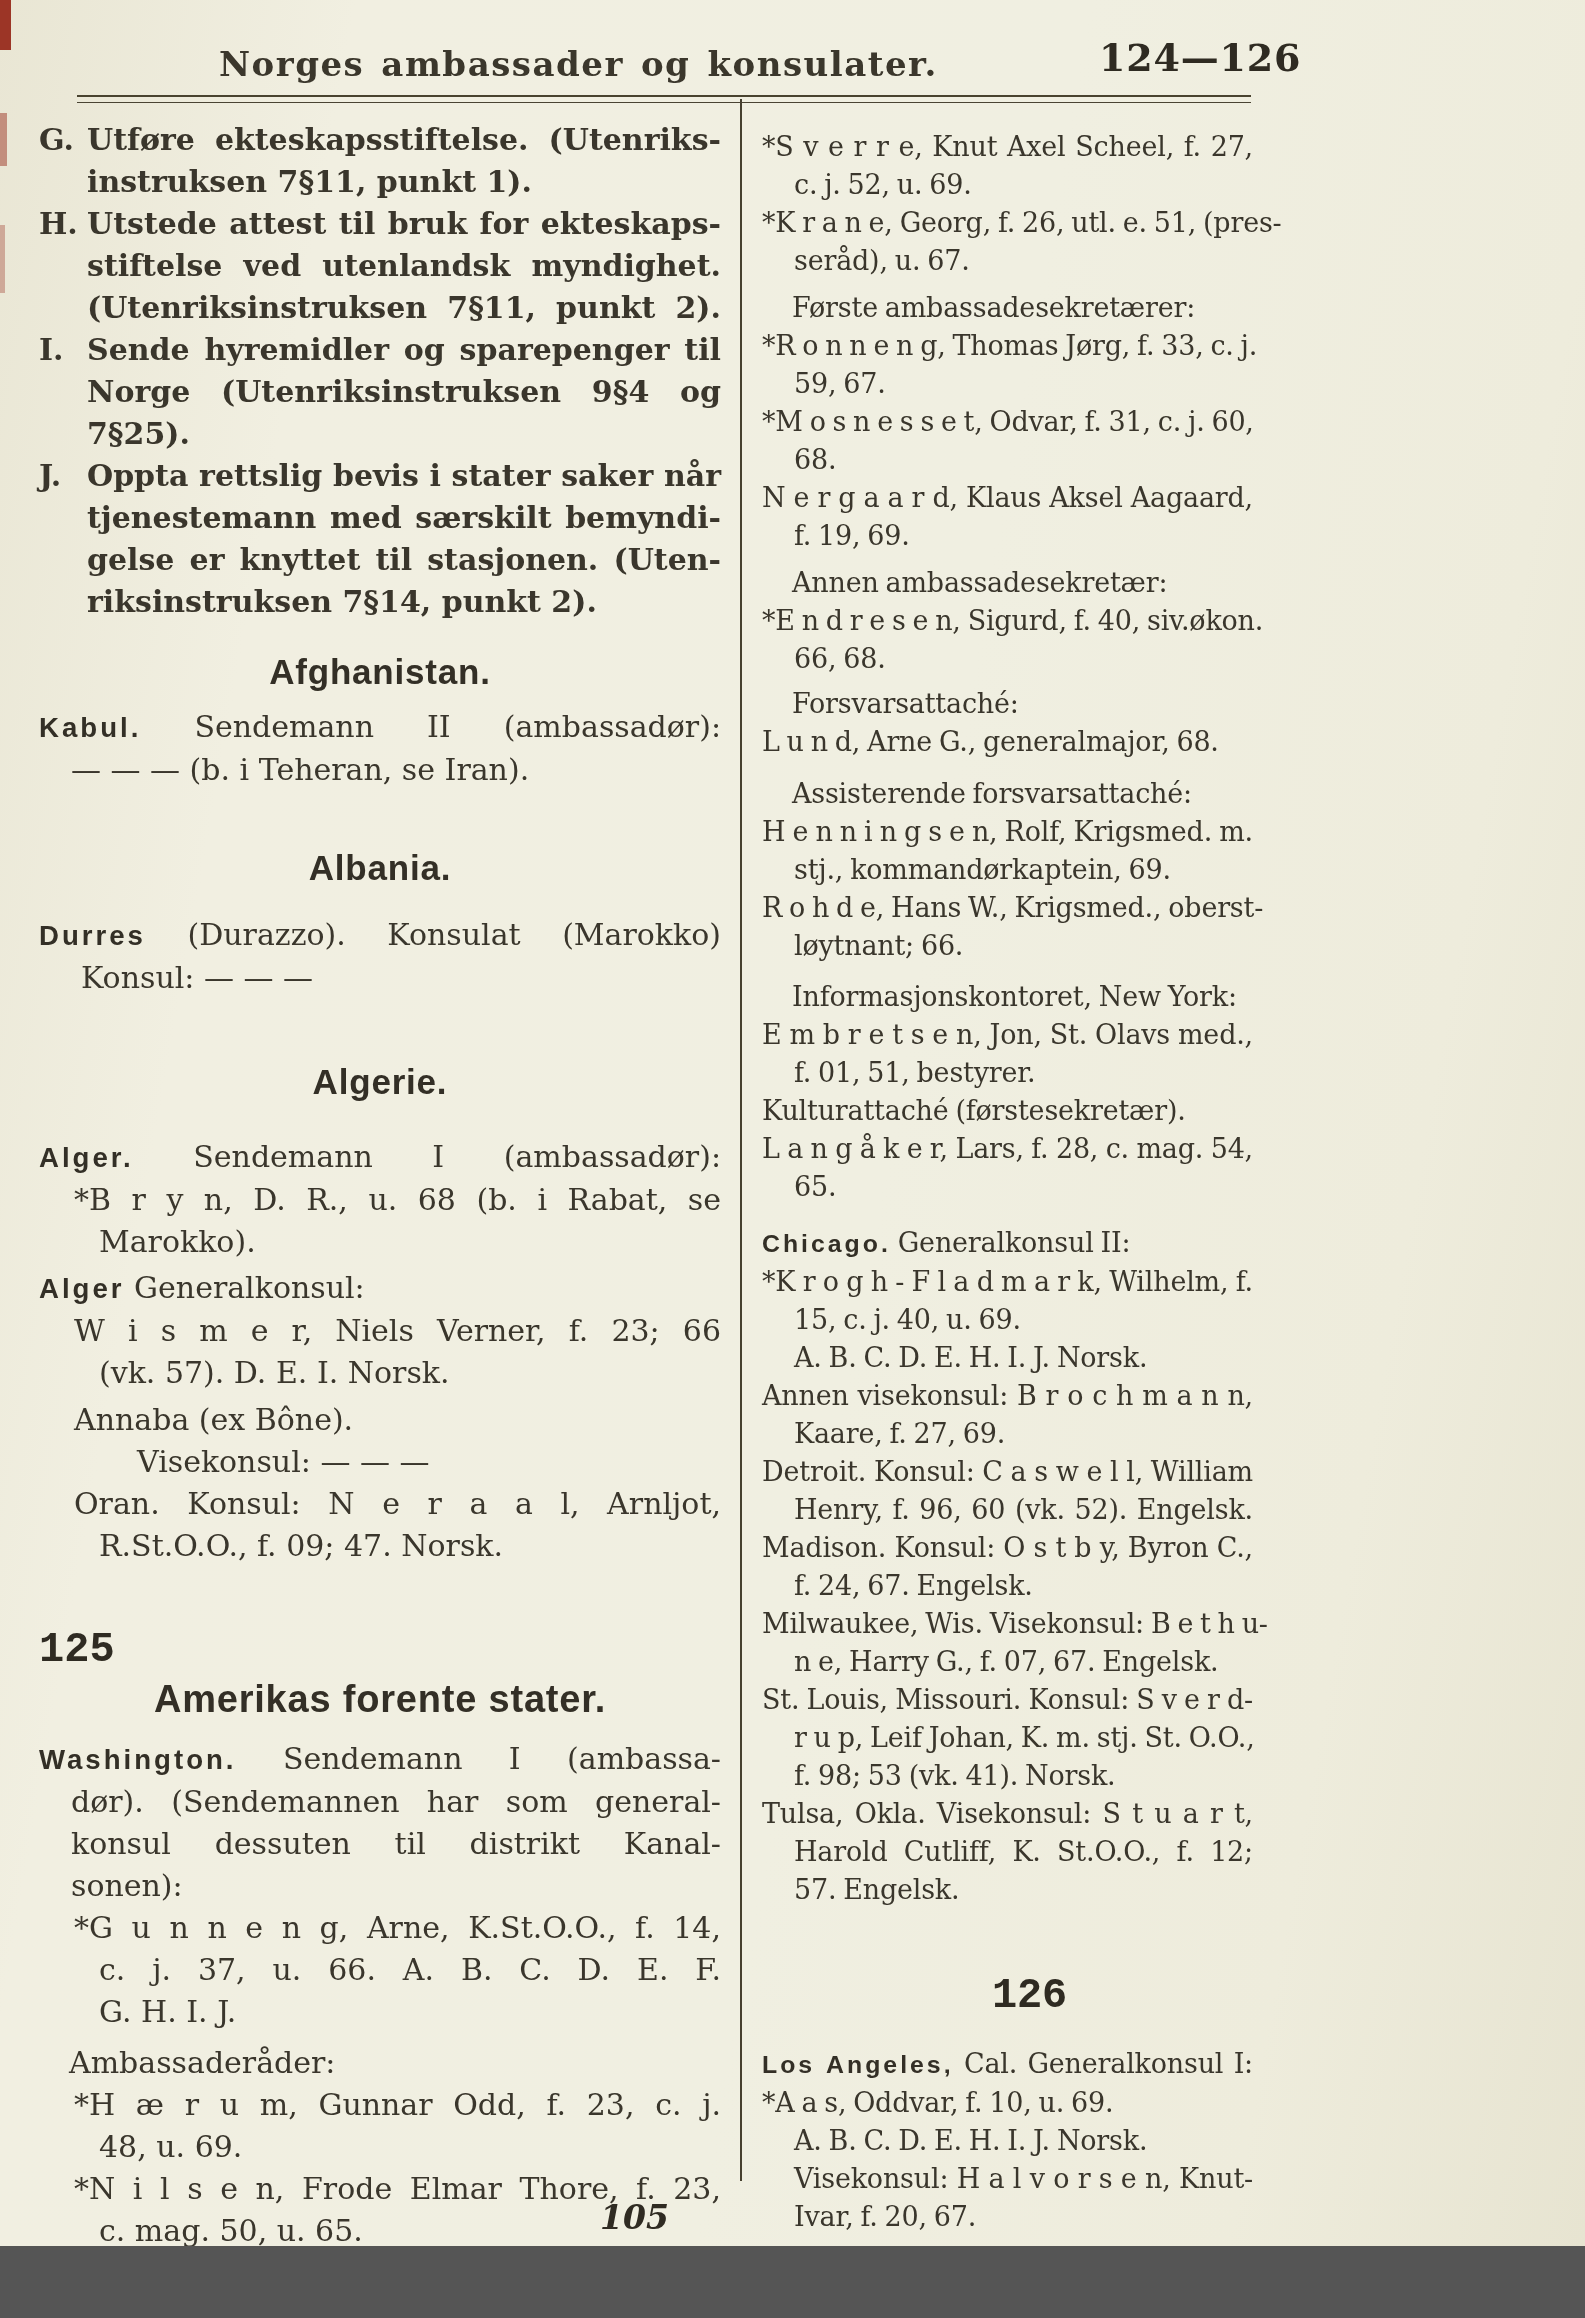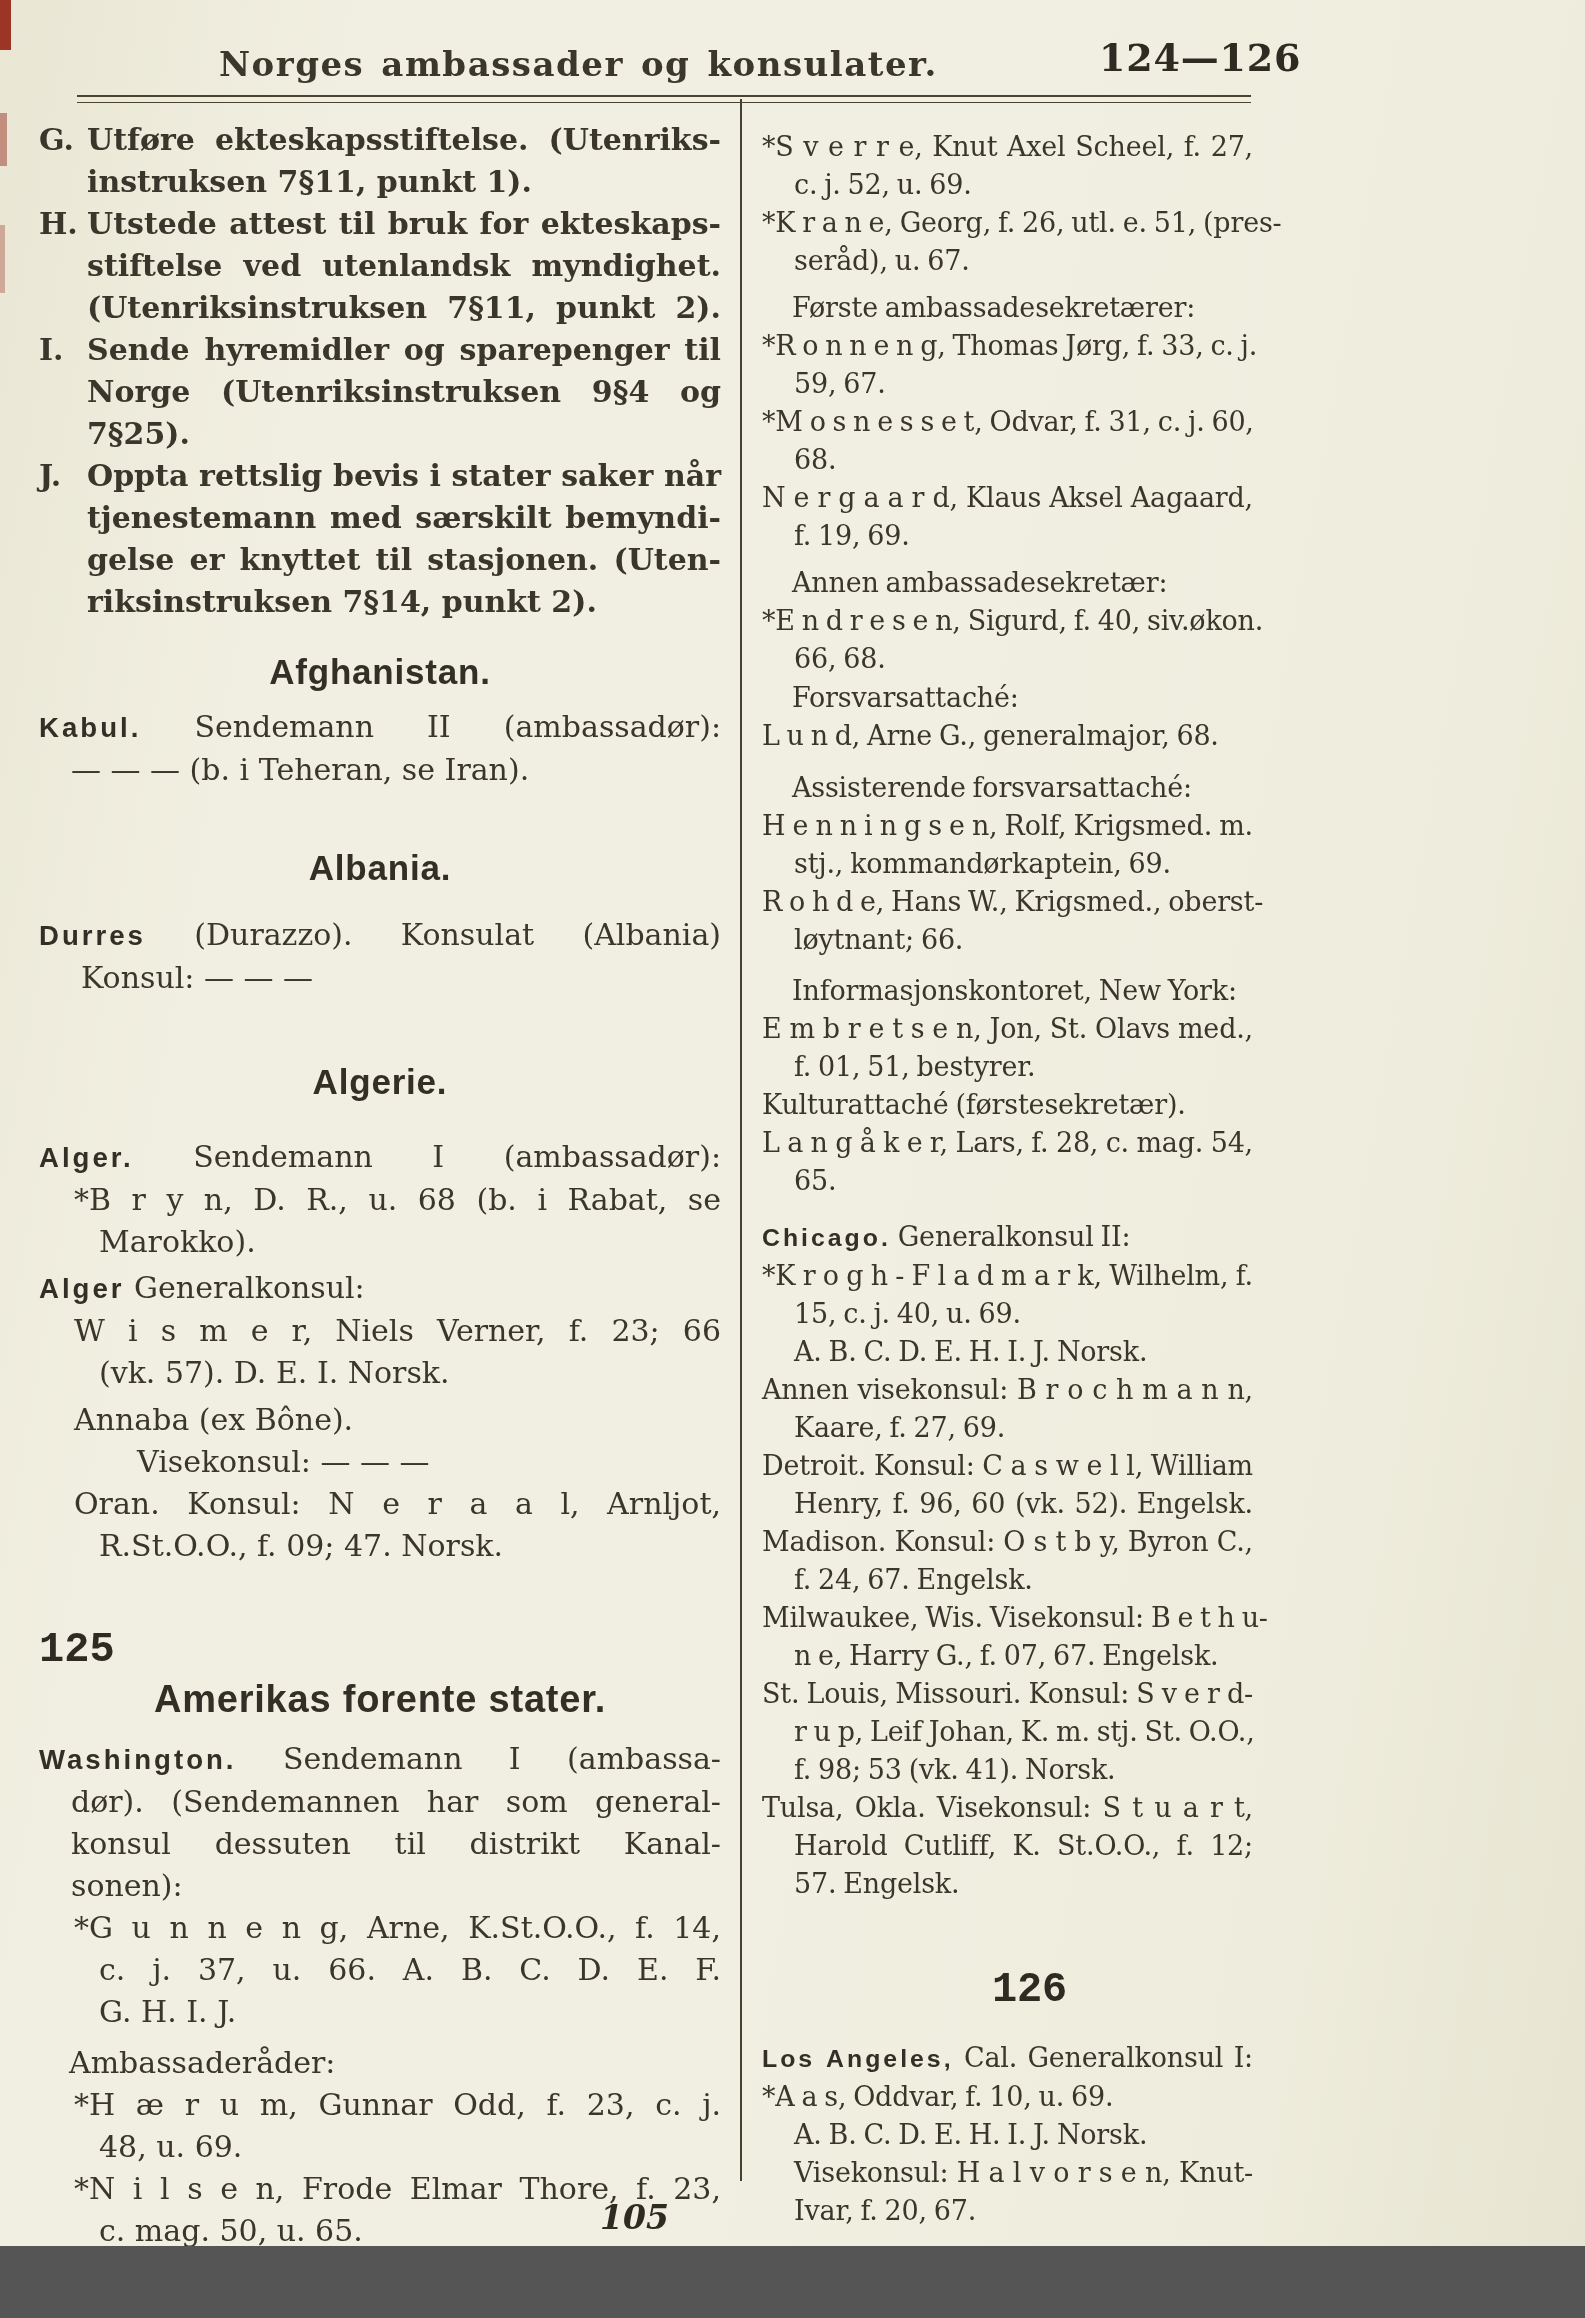--- a/index.html
+++ b/index.html
@@ -95,21 +95,21 @@
     <div class="chead" style="margin-top:25.6px;">Afghanistan.</div>
 
     <div style="margin-top:12px;">
       <div class="ln j"><span class="city">Kabul.</span> <span>Sendemann II (ambassadør):</span></div>
       <div class="ln c">— — — (b. i Teheran, se Iran).</div>
     </div>
 
     <div class="chead" style="margin-top:54px;">Albania.</div>
 
     <div style="margin-top:24px;">
-      <div class="ln j"><span class="city">Durres</span> <span>(Durazzo). Konsulat (Albania)</span></div>
+      <div class="ln j"><span class="city">Durres</span> <span>(Durazzo). Konsulat (Marokko)</span></div>
       <div class="ln c2">Konsul: — — —</div>
     </div>
 
     <div class="chead" style="margin-top:60px;">Algerie.</div>
 
     <div style="margin-top:32px;">
       <div class="ln j"><span class="city">Alger.</span> <span>Sendemann I (ambassadør):</span></div>
       <div class="ln j p1">*B r y n, D. R., u. 68 (b. i Rabat, se</div>
       <div class="ln p2">Marokko).</div>
     </div>
@@ -187,21 +187,21 @@
       <div class="ln c">f. 19, 69.</div>
     </div>
 
     <div class="ln lbl" style="margin-top:9px;">Annen ambassadesekretær:</div>
 
     <div>
       <div class="ln j">*E n d r e s e n, Sigurd, f. 40, siv.økon.</div>
       <div class="ln c">66, 68.</div>
     </div>
 
-    <div class="ln lbl" style="margin-top:1px;">Forsvarsattaché:</div>
+    <div class="ln lbl" style="margin-top:7px;">Forsvarsattaché:</div>
     <div class="ln">L u n d, Arne G., generalmajor, 68.</div>
 
     <div class="ln lbl" style="margin-top:13.5px;">Assisterende forsvarsattaché:</div>
 
     <div>
       <div class="ln j">H e n n i n g s e n, Rolf, Krigsmed. m.</div>
       <div class="ln c">stj., kommandørkaptein, 69.</div>
     </div>
     <div>
       <div class="ln j">R o h d e, Hans W., Krigsmed., oberst-</div>

